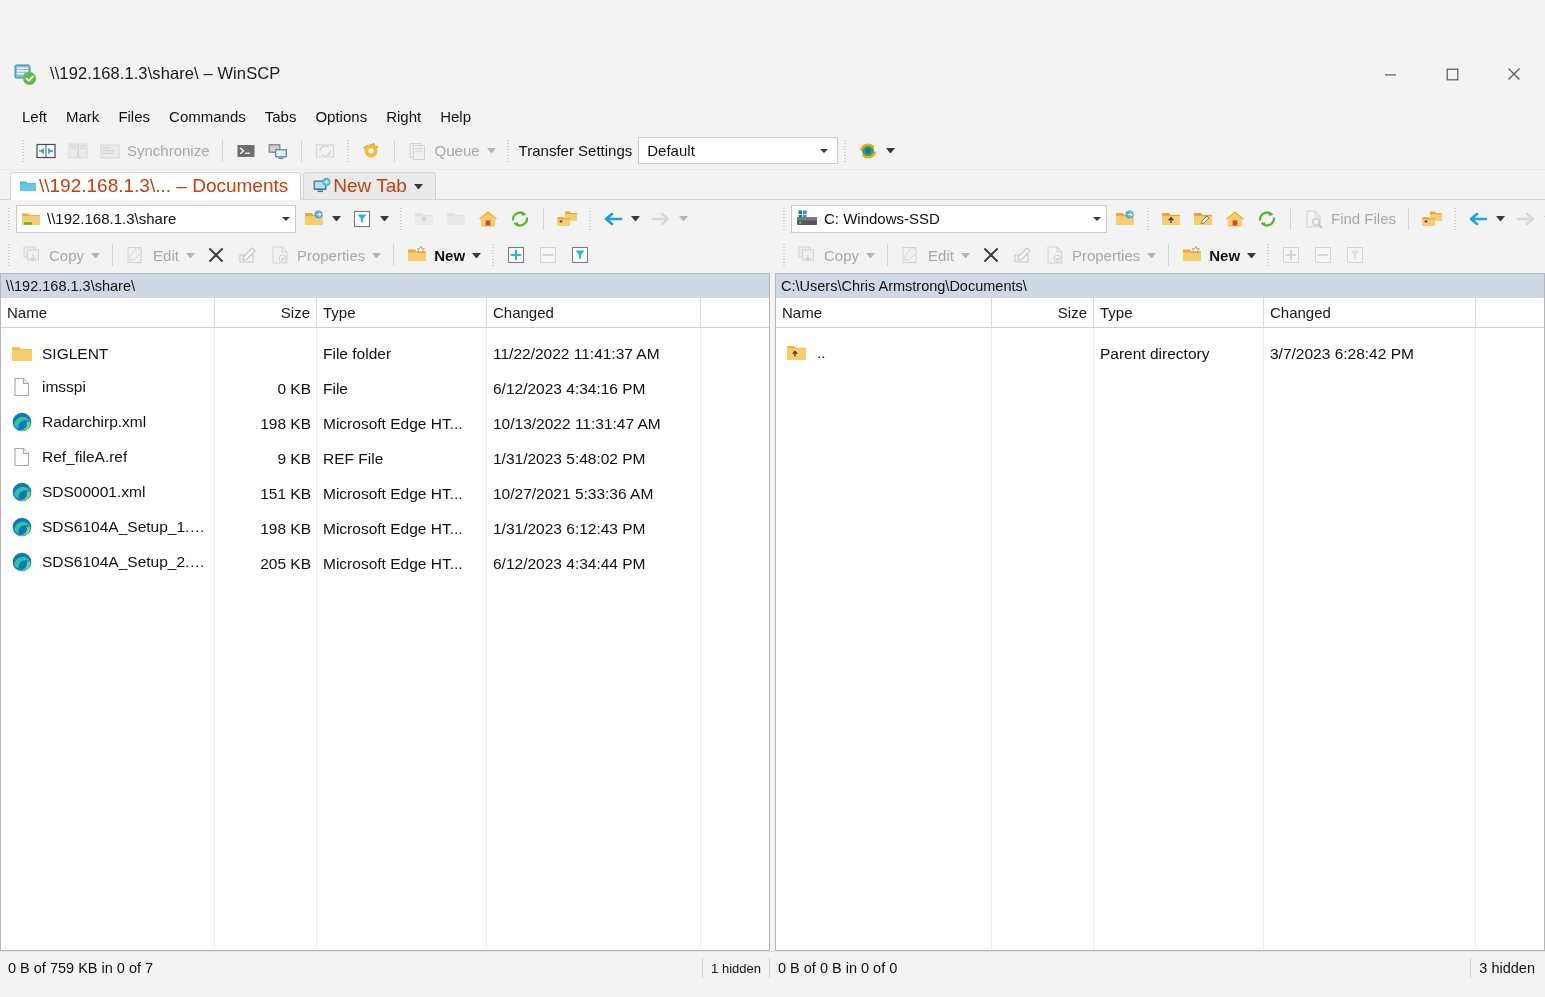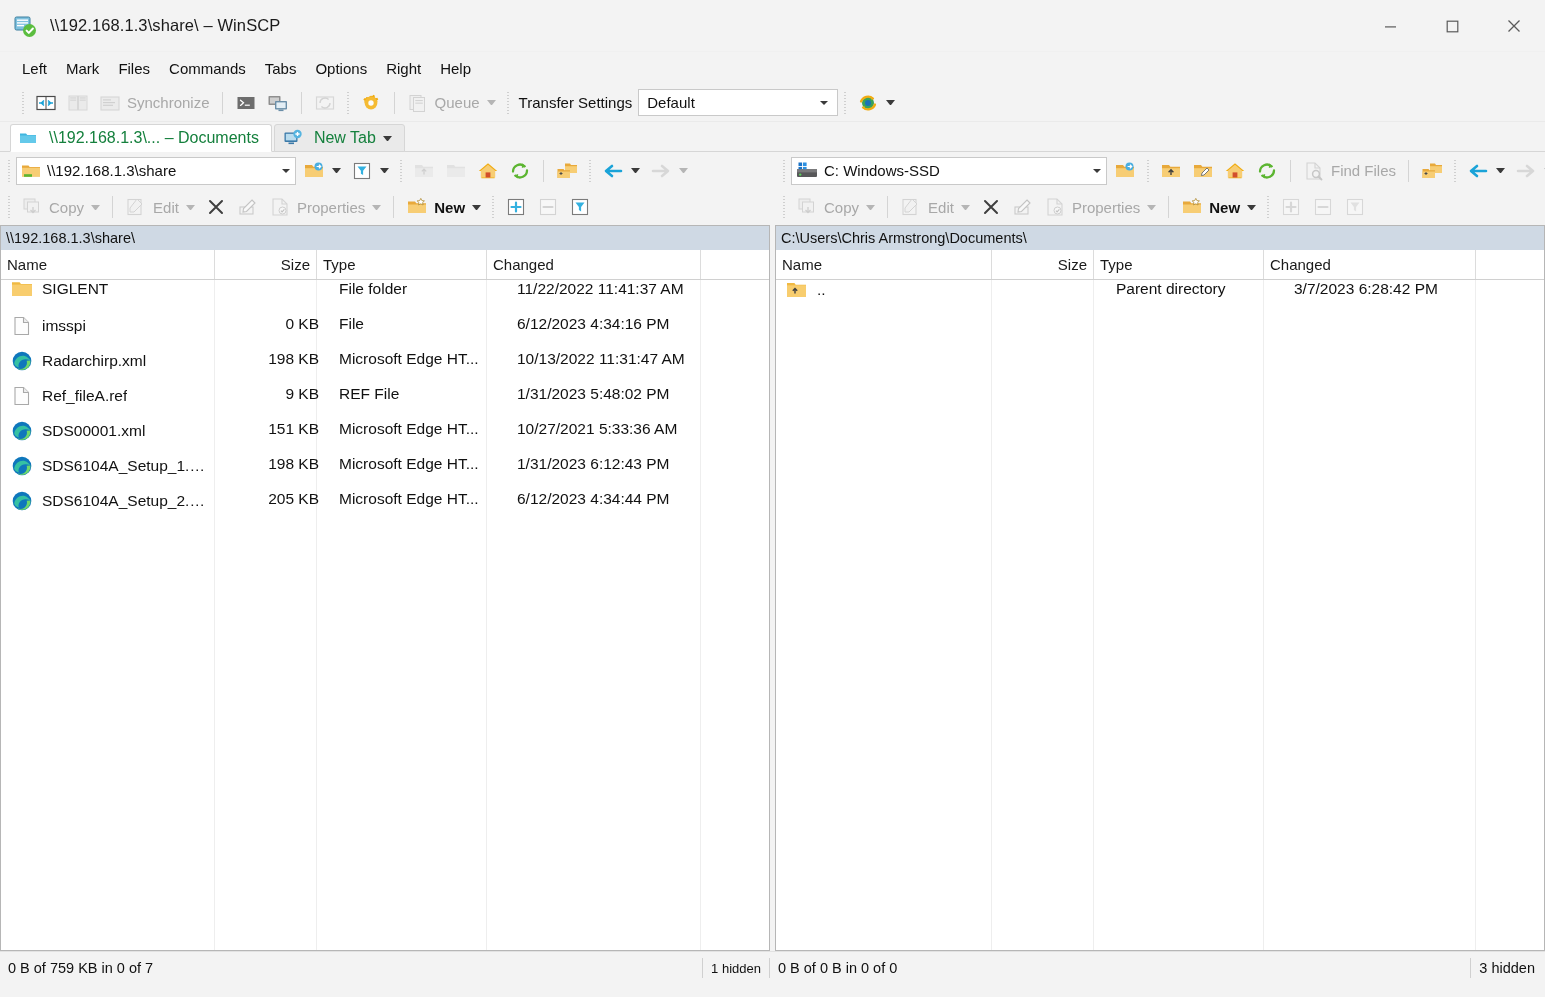--- a/index.html
+++ b/index.html
@@ -17,20 +17,21 @@
     display: flex; flex-direction: column;
   }
 
   
   .titlebar {
     height: 52px; flex: 0 0 52px;
     background: #f3f3f3;
     display: flex; align-items: center;
     position: relative;
     border-bottom: 1px solid #f0f0f0;
+    margin-top: 48px;
   }
   .titlebar-left { display: flex; align-items: center; padding-left: 12px; }
   .app-icon { width: 26px; height: 26px; position: relative; margin-right: 12px; }
   .title-text { font-size: 16.5px; color: #1a1a1a; letter-spacing: 0.1px; }
   .wincontrols { position: absolute; right: 0; top: 0; height: 52px; display: flex; }
   .wc { width: 62px; height: 52px; display: flex; align-items: center; justify-content: center;
         color: #6a6a6a; font-size: 16px; }
   .wc svg { display:block; }
 
   
@@ -82,21 +83,21 @@
     background: #f3f3f3; display: flex; align-items: flex-end;
     padding-left: 10px; position: relative;
   }
   .tabbar::after { content:""; position:absolute; left:0; right:0; bottom:0; height:1px; background:#d6d6d6; }
   .tab {
     height: 28px; display: flex; align-items: center; padding: 0 12px 0 8px;
     background: #fff; border: 1px solid #d6d6d6; border-bottom: 1px solid #fff;
     position: relative; z-index: 2; margin-right: 2px; border-radius: 3px 3px 0 0;
   }
   .tab.inactive { background: #eaeaea; border-bottom-color: #d6d6d6; }
-  .tab-label { font-size: 16px; color: #15803d; margin-left: 12px; white-space: nowrap; }
+  .tab-label { font-size: 19px; color: #c2410c; margin-left: 2px; white-space: nowrap; }
 
   
   .panes { flex: 1 1 auto; display: flex; min-height: 0; background:#f3f3f3; }
   .pane { display: flex; flex-direction: column; min-width: 0; position: relative; }
   .pane.left { width: 770px; flex: 0 0 770px; }
   .pane.right { flex: 1 1 auto; }
   .pane-splitter { width: 5px; flex: 0 0 5px; background: #f3f3f3; cursor: col-resize; }
 
   .pathbar { height: 37px; flex: 0 0 37px; display: flex; align-items: center; padding-left: 2px; background:#f3f3f3; }
   .path-combo {
@@ -122,21 +123,21 @@
     font-size: 14.5px; color: #111;
   }
   .hdr { height: 30px; flex: 0 0 30px; display: flex; background: #fff;
          border-bottom: 1px solid #d0d0d0; }
   .hcell { font-size: 15px; color: #1a1a1a; display: flex; align-items: center;
            border-right: 1px solid #dcdcdc; padding: 0 6px; overflow: hidden; white-space: nowrap; }
   .hcell.num { justify-content: flex-end; }
   .rows { flex: 1 1 auto; position: relative; overflow: hidden; }
   .rowgrid { position: absolute; inset: 0; display: flex; pointer-events: none; }
   .colline { border-right: 1px solid #eeeeee; }
-  .row { height: 35px; display: flex; align-items: flex-start; position: relative; z-index: 2; gap: 8px; }
+  .row { height: 35px; display: flex; align-items: flex-end; position: relative; z-index: 2; }
   .cell { font-size: 15.5px; color: #111; display: flex; align-items: center;
           padding: 0 6px; overflow: hidden; white-space: nowrap; }
   .cell.num { justify-content: flex-end; }
   .cell.nm { padding-left: 10px; }
   .fname { margin-left: 9px; overflow: hidden; text-overflow: ellipsis; }
 
   
   .statusbar { height: 32px; flex: 0 0 32px; display: flex; background: #f3f3f3;
                border-top: 1px solid #e2e2e2; }
   .sb-pane { display: flex; align-items: center; height: 32px; position: relative; }

